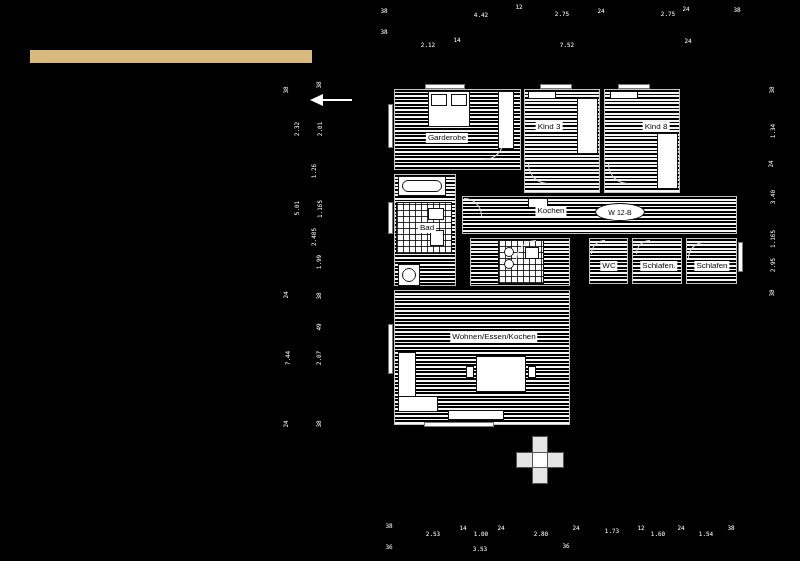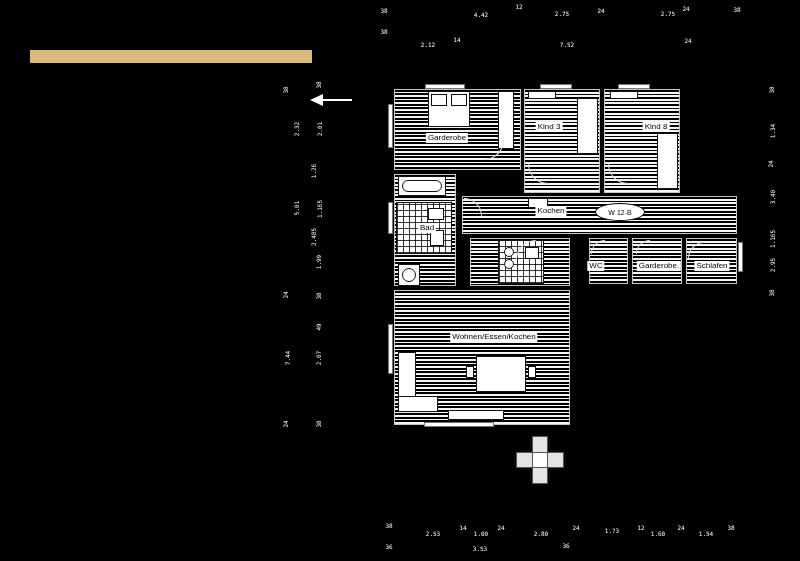--- a/index.html
+++ b/index.html
@@ -116,22 +116,22 @@
     <div class="arc tl" style="left:128px;top:156px;width:20px;height:20px;"></div>
     <div class="arc tl" style="left:203px;top:156px;width:14px;height:14px;"></div>
     <div class="arc tl" style="left:248px;top:156px;width:14px;height:14px;"></div>
     <div class="arc tl" style="left:300px;top:158px;width:16px;height:16px;"></div>
 
     <span class="rlabel" style="left:59px;top:54px;">Garderobe</span>
     <span class="rlabel" style="left:161px;top:43px;">Kind 3</span>
     <span class="rlabel" style="left:268px;top:43px;">Kind 8</span>
     <span class="rlabel" style="left:163px;top:127px;">Kochen</span>
     <span class="rlabel" style="left:39px;top:144px;">Bad</span>
-    <span class="rlabel" style="left:208px;top:182px;">WC</span>
-    <span class="rlabel" style="left:271px;top:182px;">Garderobe.</span>
+    <span class="rlabel" style="left:221px;top:182px;">WC</span>
+    <span class="rlabel" style="left:271px;top:182px;">Schlafen.</span>
     <span class="rlabel" style="left:324px;top:182px;">Schlafen</span>
     <span class="rlabel" style="left:106px;top:253px;">Wohnen/Essen/Kochen</span>
 
     <div class="oval">
       <span>W 12-B</span>
     </div>
   </div>
 
   <div>
       <span class="dim" style="left: 384px; top: 10px;">38</span>

